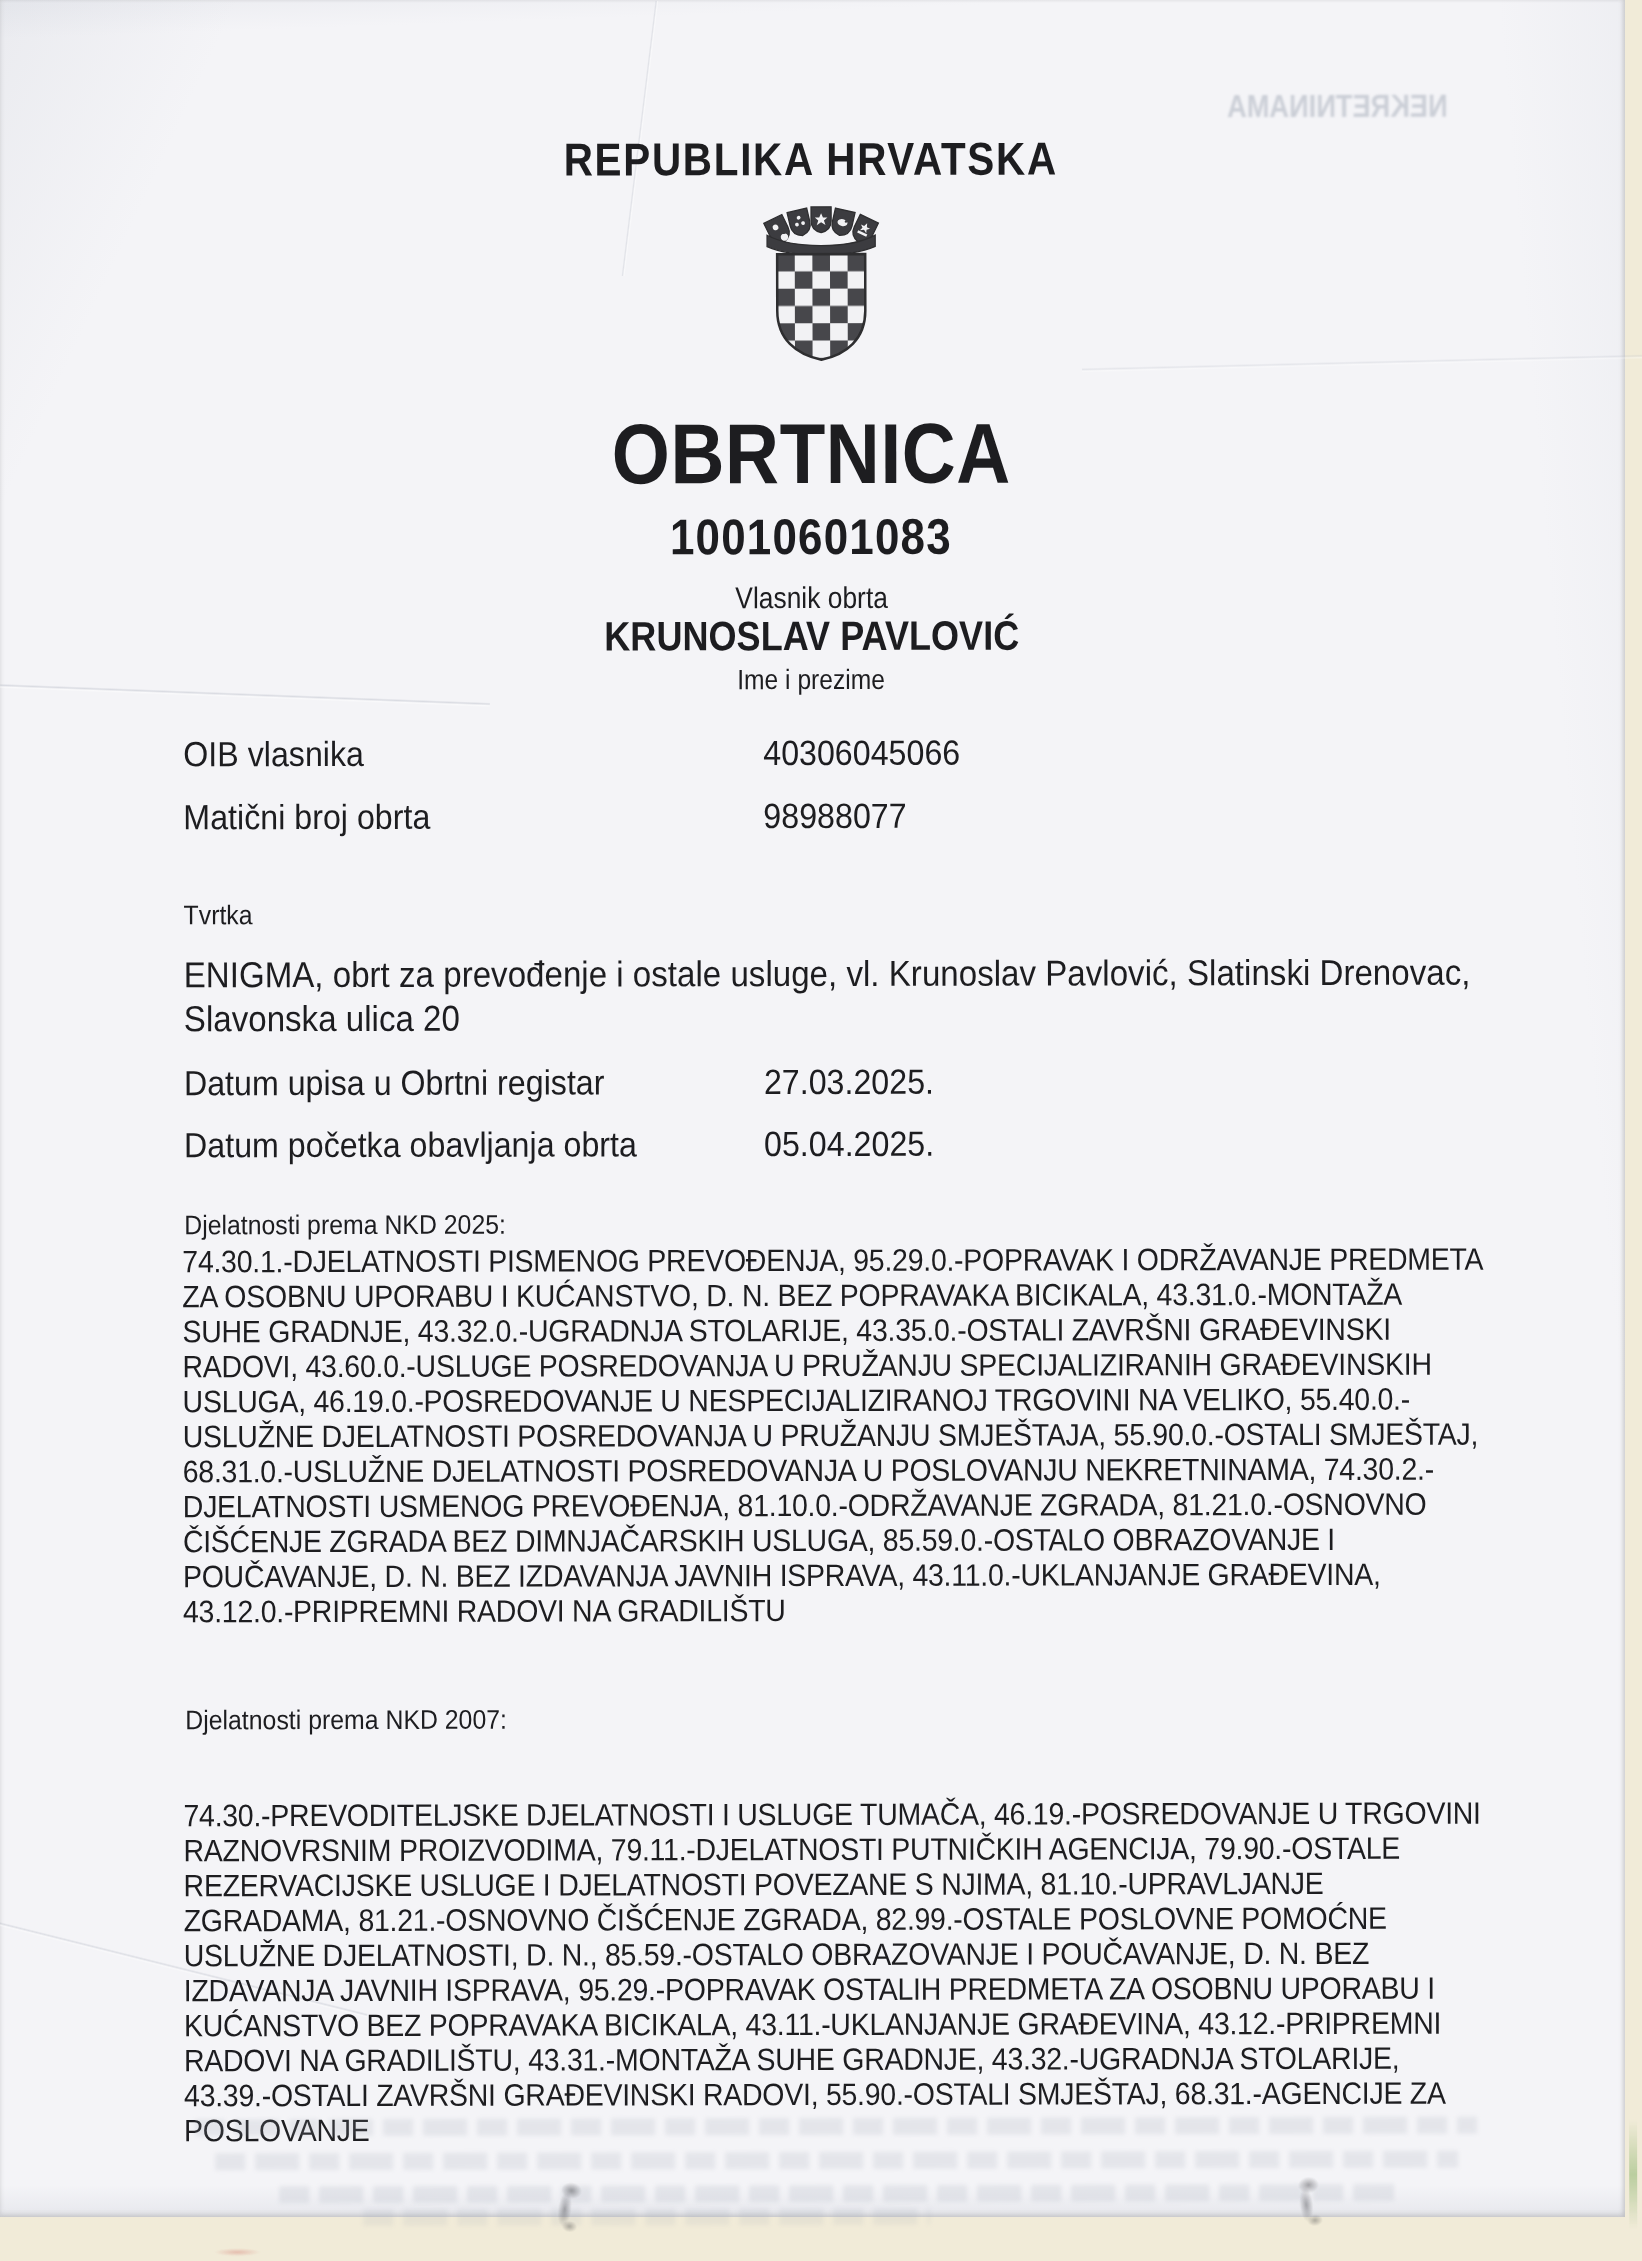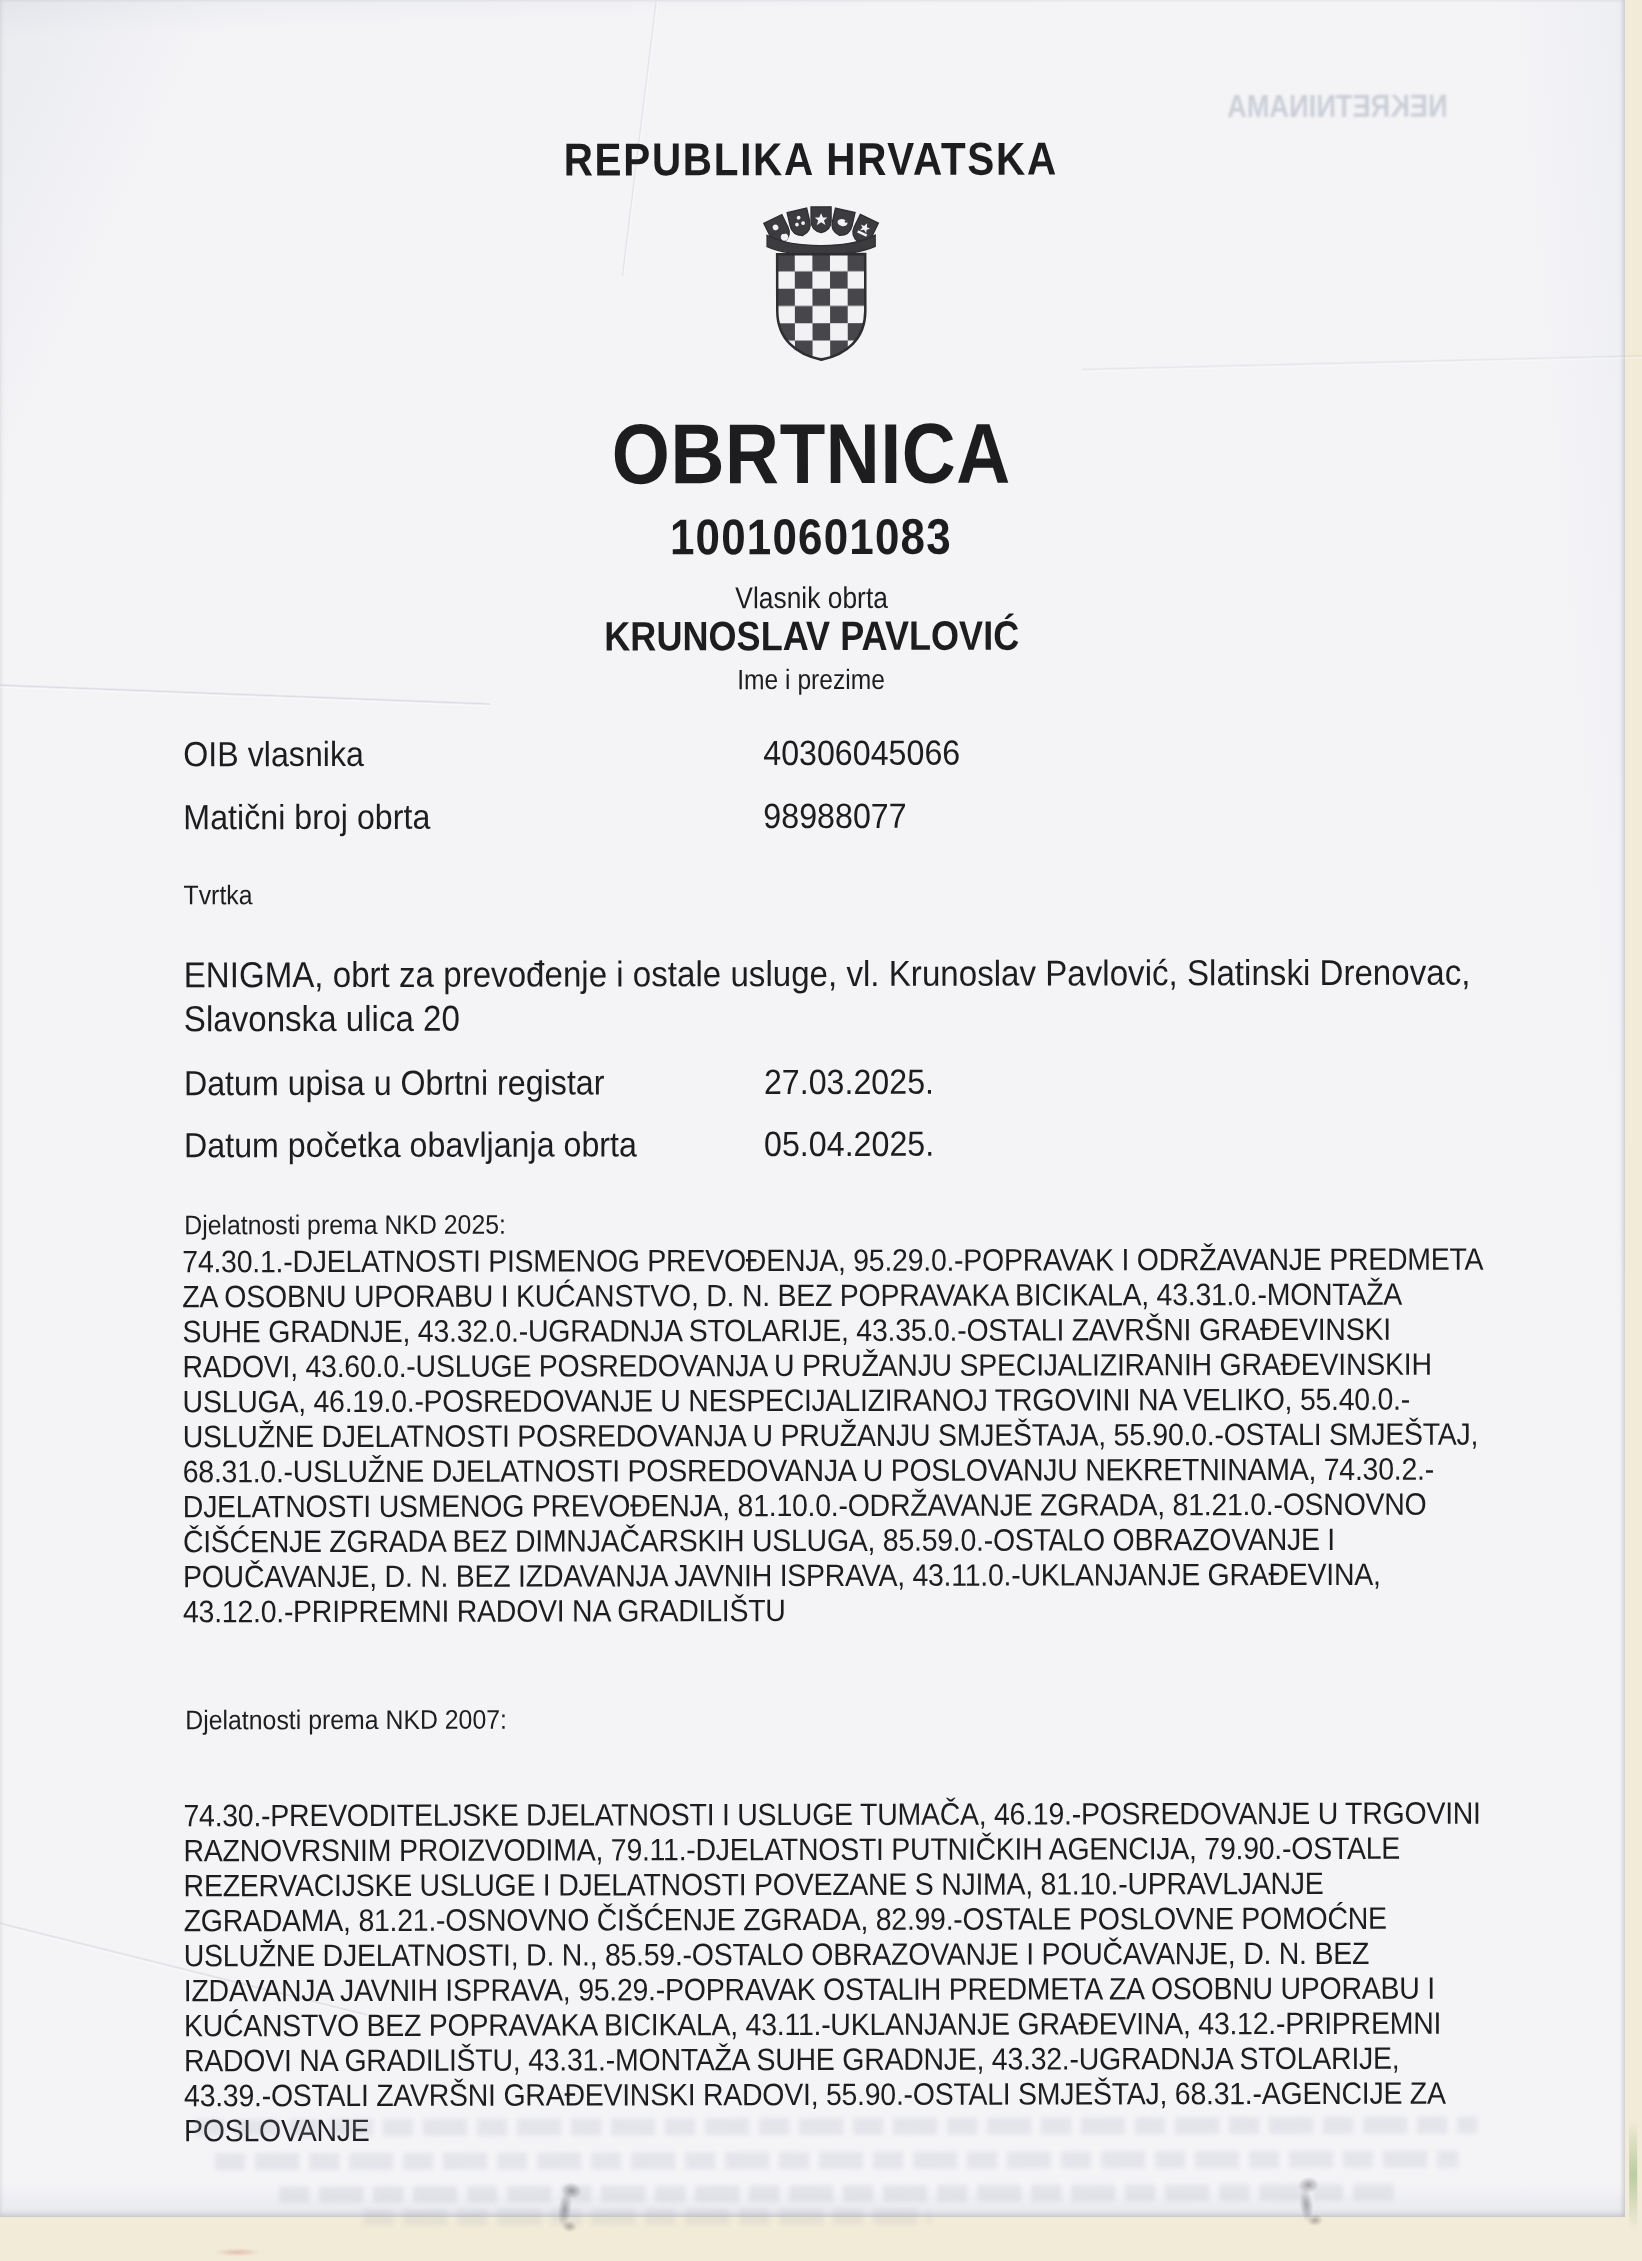--- a/index.html
+++ b/index.html
@@ -50,21 +50,21 @@
   .owner-caption{top:664px;font-size:28px;}
 
   .row{position:absolute;left:184px;width:1353px;font-size:35px;white-space:nowrap;}
   .row .val{position:absolute;left:580px;top:0;}
   .r-oib{top:733px;}
   .r-mbo{top:796px;}
   .r-d1{top:1062px;}
   .r-d2{top:1124px;}
 
   .small-label{position:absolute;left:184px;font-size:27px;}
-  .l-tvrtka{top:879px;}
+  .l-tvrtka{top:899px;}
   .company{position:absolute;left:184px;top:952px;width:1404px;font-size:36px;line-height:44px;
     transform:scaleX(0.92);transform-origin:0 0;}
 
   .l-nkd2025{top:1209px;text-align:right;}
   .l-nkd2007{top:1704px;}
   .nkd{position:absolute;left:182px;width:1417px;font-size:31px;line-height:35px;
     transform:scaleX(0.92);transform-origin:0 0;font-weight:500;letter-spacing:-0.3px;}
   .p-2025{top:1243px;}
   .p-2007{top:1797px;}
 

